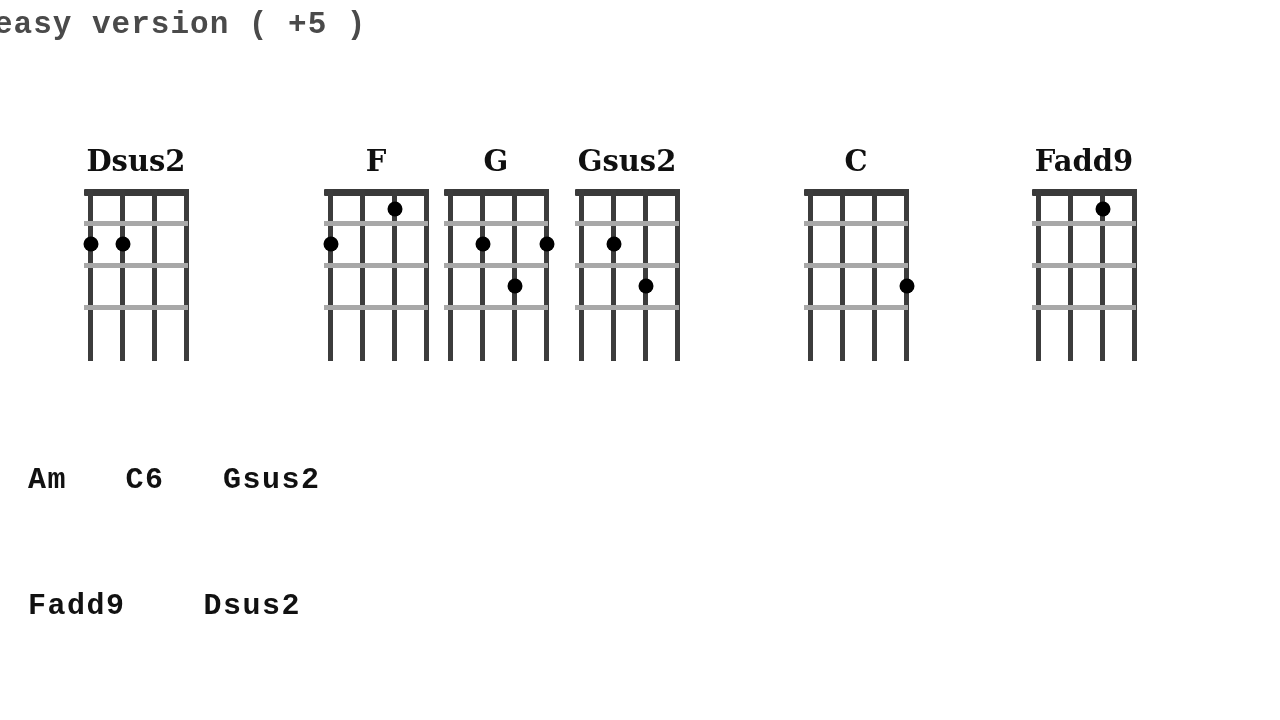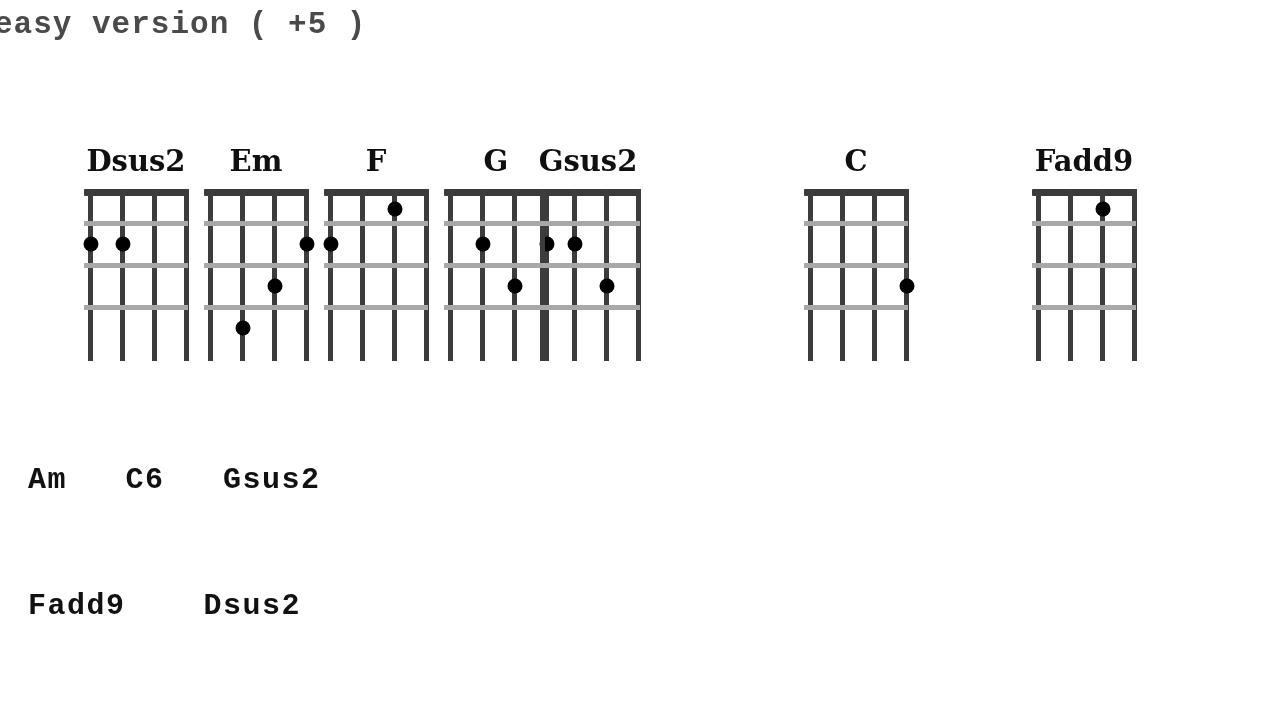--- a/index.html
+++ b/index.html
@@ -133,36 +133,20 @@
         <div class="string" style="left: 32px;"></div>
         <div class="string" style="left: 64px;"></div>
         <div class="string" style="left: 96px;"></div>
         <div class="fret" style="top: 32px;"></div>
         <div class="fret" style="top: 74px;"></div>
         <div class="fret" style="top: 116px;"></div>
         <div class="dot" style="left: 3px; top: 55px;"></div>
         <div class="dot" style="left: 35px; top: 55px;"></div>
       </div>
     </div>
-    <div class="chord-card" style="left: 120px;">
-      <div class="chord-label">Em</div>
-      <div class="fretboard">
-        <div class="nut" style="top: 0px;"></div>
-        <div class="string" style="left: 0px;"></div>
-        <div class="string" style="left: 32px;"></div>
-        <div class="string" style="left: 64px;"></div>
-        <div class="string" style="left: 96px;"></div>
-        <div class="fret" style="top: 32px;"></div>
-        <div class="fret" style="top: 74px;"></div>
-        <div class="fret" style="top: 116px;"></div>
-        <div class="dot" style="left: 99px; top: 55px;"></div>
-        <div class="dot" style="left: 67px; top: 97px;"></div>
-        <div class="dot" style="left: 35px; top: 139px;"></div>
-      </div>
-    </div>
     <div class="chord-card" style="left: 240px;">
       <div class="chord-label">F</div>
       <div class="fretboard">
         <div class="nut" style="top: 0px;"></div>
         <div class="string" style="left: 0px;"></div>
         <div class="string" style="left: 32px;"></div>
         <div class="string" style="left: 64px;"></div>
         <div class="string" style="left: 96px;"></div>
         <div class="fret" style="top: 32px;"></div>
         <div class="fret" style="top: 74px;"></div>
@@ -180,21 +164,21 @@
         <div class="string" style="left: 64px;"></div>
         <div class="string" style="left: 96px;"></div>
         <div class="fret" style="top: 32px;"></div>
         <div class="fret" style="top: 74px;"></div>
         <div class="fret" style="top: 116px;"></div>
         <div class="dot" style="left: 35px; top: 55px;"></div>
         <div class="dot" style="left: 99px; top: 55px;"></div>
         <div class="dot" style="left: 67px; top: 97px;"></div>
       </div>
     </div>
-    <div class="chord-card" style="left: 452px;">
+    <div class="chord-card" style="left: 491px;">
       <div class="chord-label">Gsus2</div>
       <div class="fretboard">
         <div class="nut" style="top: 0px;"></div>
         <div class="string" style="left: 0px;"></div>
         <div class="string" style="left: 32px;"></div>
         <div class="string" style="left: 64px;"></div>
         <div class="string" style="left: 96px;"></div>
         <div class="fret" style="top: 32px;"></div>
         <div class="fret" style="top: 74px;"></div>
         <div class="fret" style="top: 116px;"></div>

